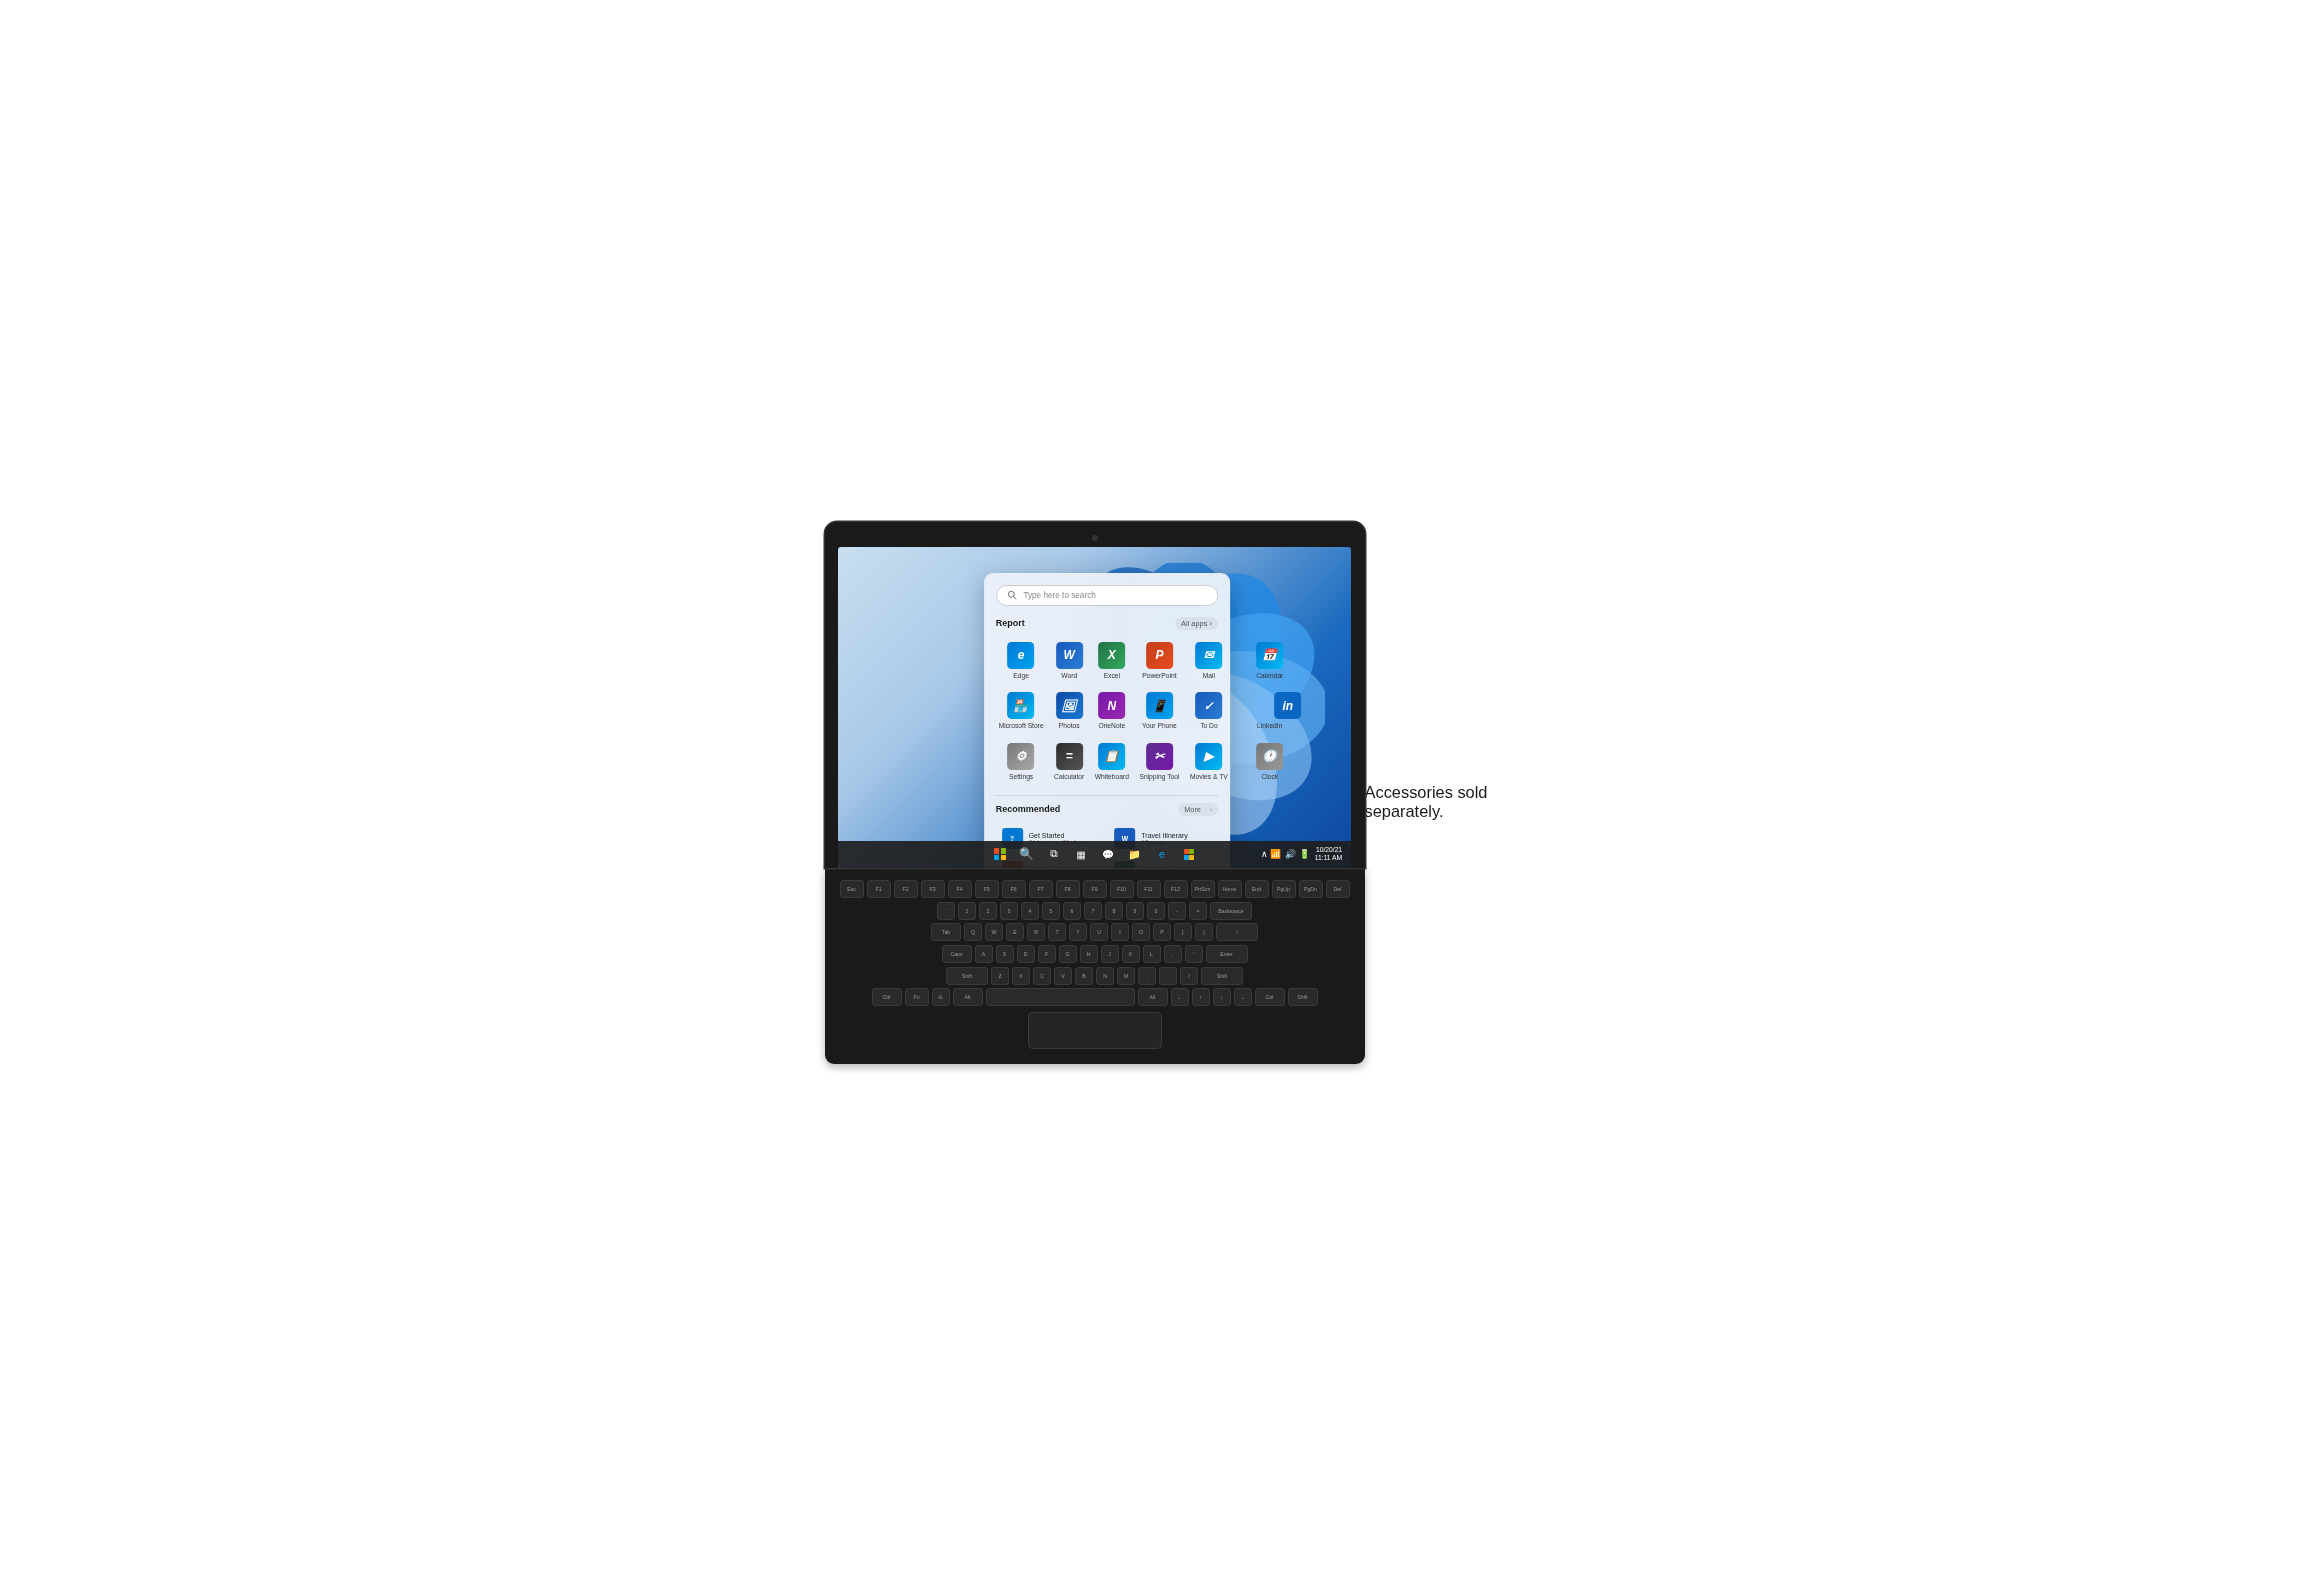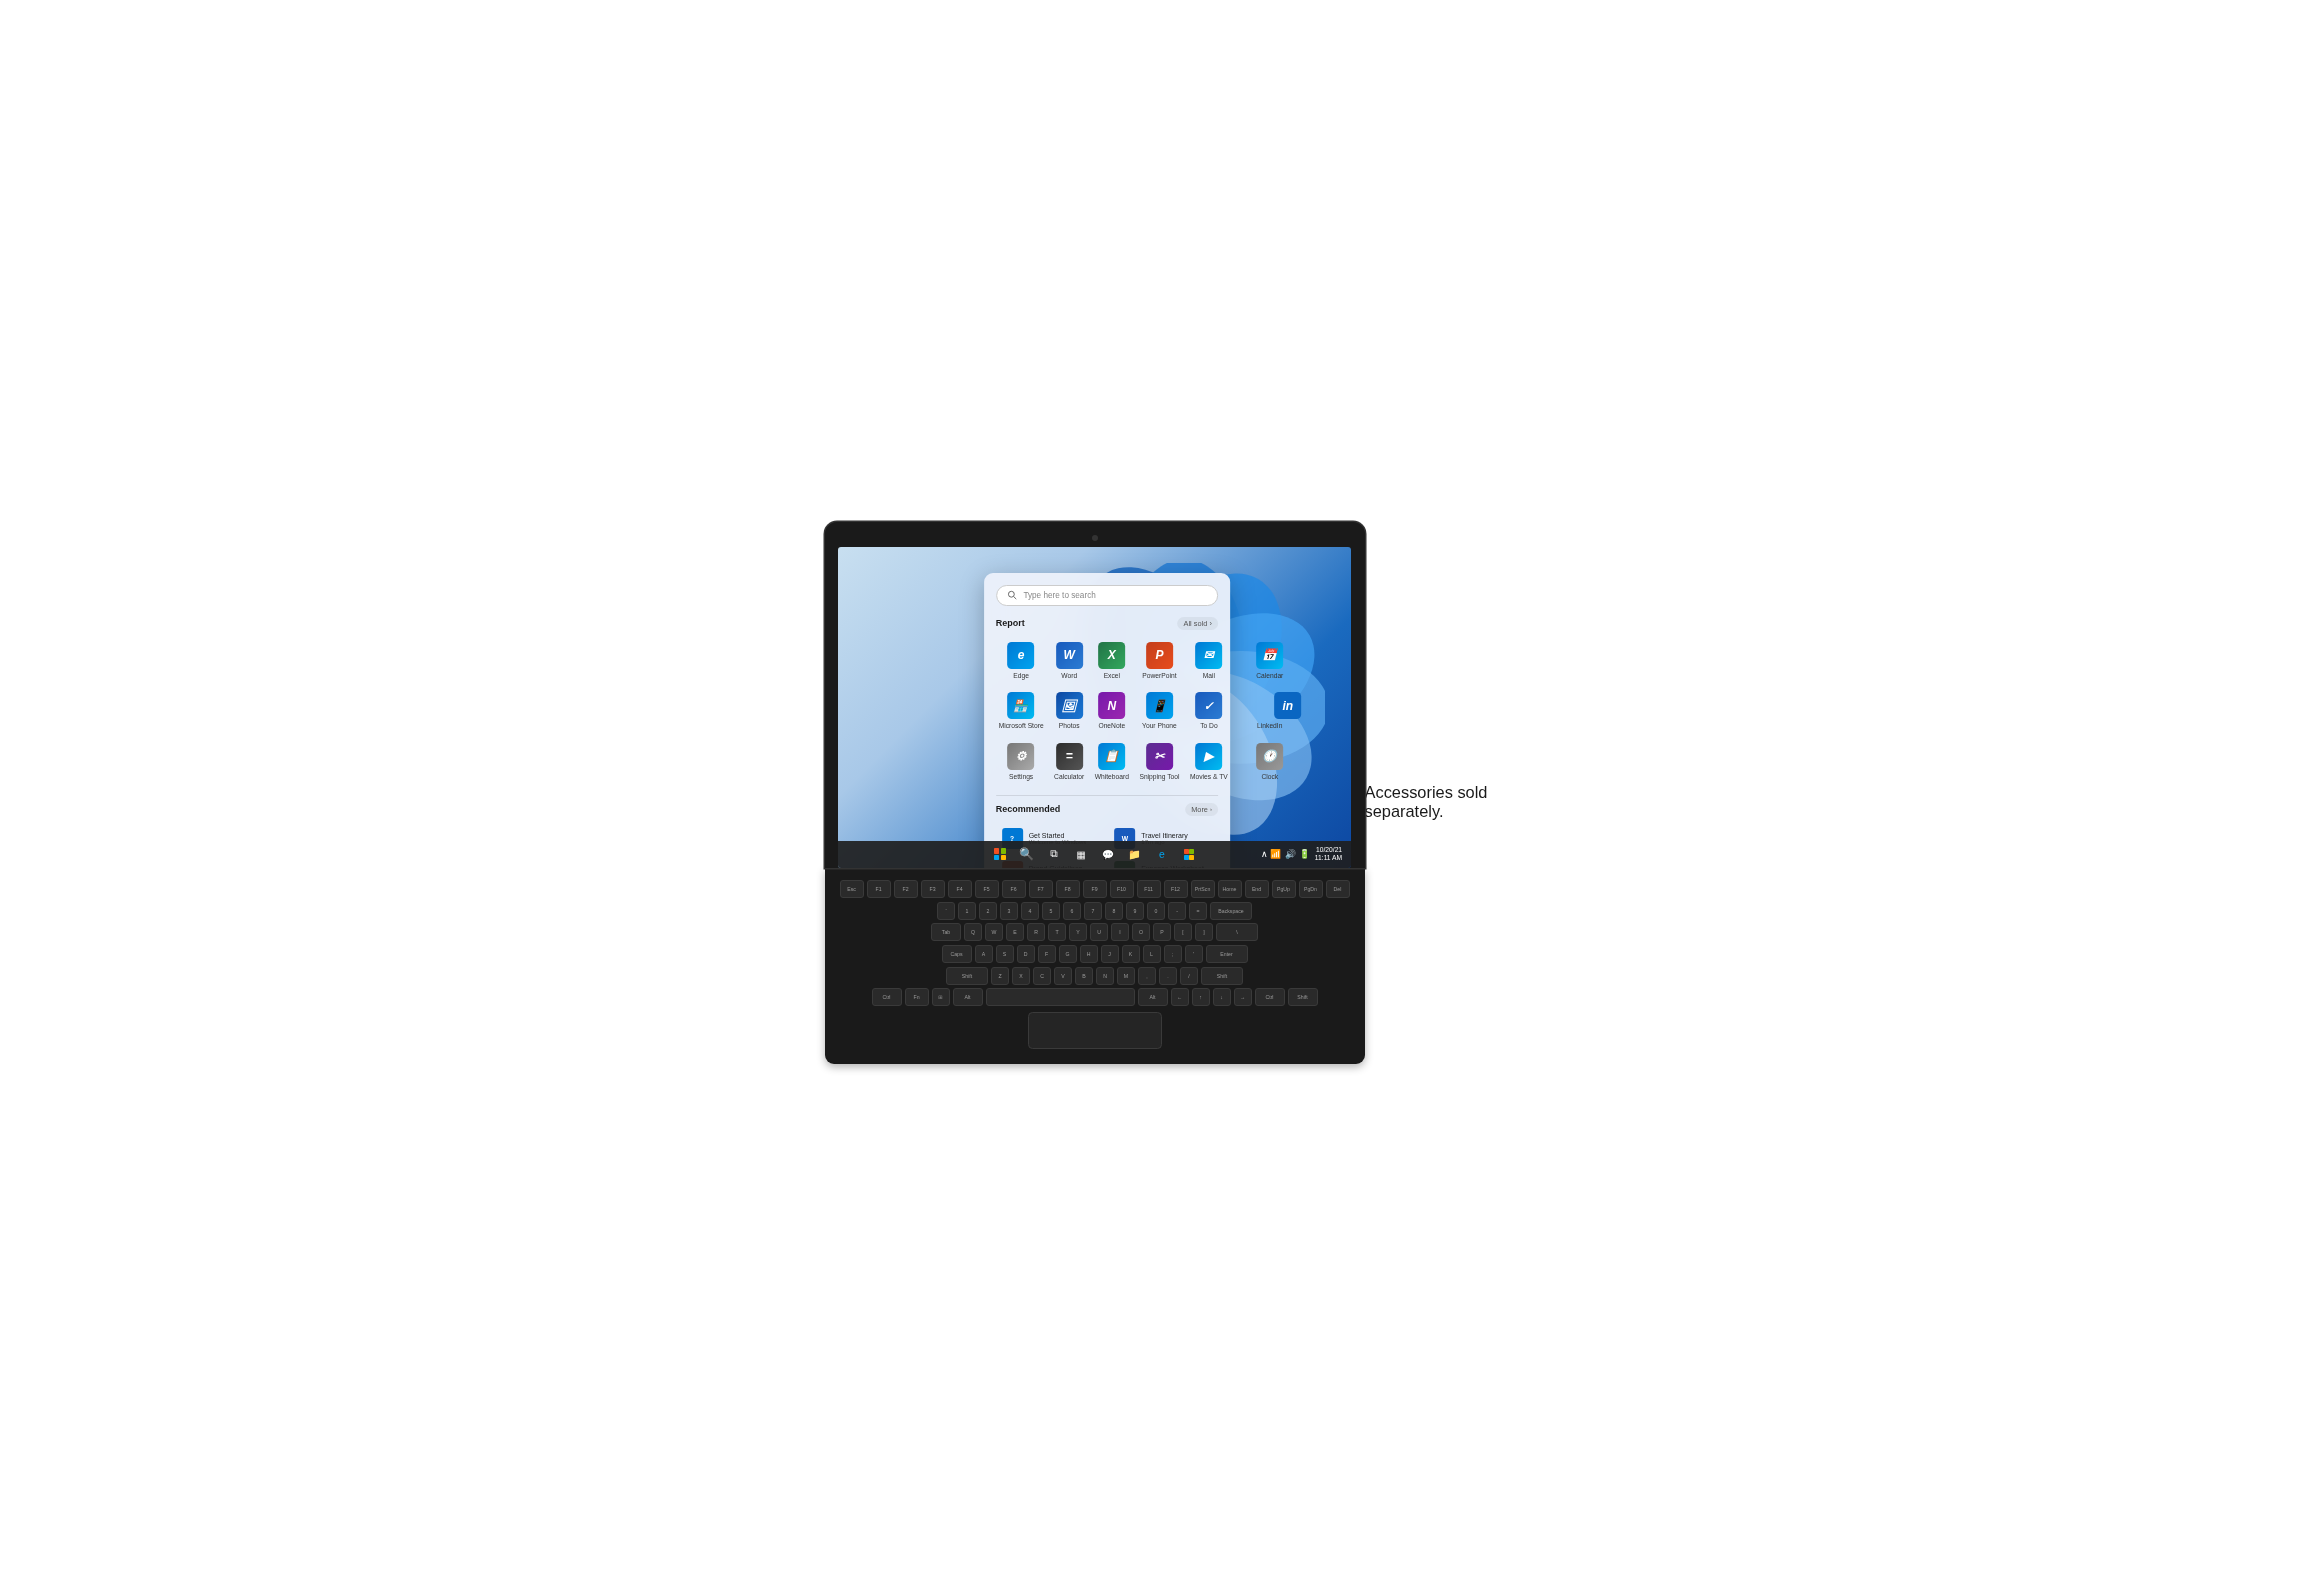--- a/index.html
+++ b/index.html
@@ -215,21 +215,21 @@
       flex-shrink: 0;
     }
 
     .rec-text-block { display: flex; flex-direction: column; }
     .rec-title { font-size: 7px; color: #1a1a1a; font-weight: 500; }
     .rec-subtitle { font-size: 6px; color: #666; }
 
     .more-btn {
       display: flex;
       align-items: center;
-      gap: 2px;
+      gap: 9px;
       color: #555;
       font-size: 7.4px;
       cursor: pointer;
       background: rgba(0,0,0,0.05);
       border: none;
       padding: 2.2px 6px;
       border-radius: 9px;
     }
 
     .start-footer {
@@ -433,21 +433,21 @@
             <svg class="search-icon-svg" viewBox="0 0 16 16">
               <circle cx="6.5" cy="6.5" r="4.5" stroke="#666" stroke-width="1.5" fill="none"></circle>
               <line x1="10" y1="10" x2="14" y2="14" stroke="#666" stroke-width="1.5"></line>
             </svg>
             <span class="search-placeholder">Type here to search</span>
           </div>
 
           <div class="section-header">
             <span class="section-title">Report</span>
             <button class="all-apps-btn">
-              <span>All sold</span>
+              <span>All apps</span>
               <span>›</span>
             </button>
           </div>
 
           <div class="pinned-grid" id="pinned-grid">
           <div class="app-item">
                 <div class="app-icon icon-edge" style="font-size: 12px; color: white; font-weight: 700; font-style: italic;">e</div>
                 <span class="app-label">Edge</span>
               </div>
               <div class="app-item">

